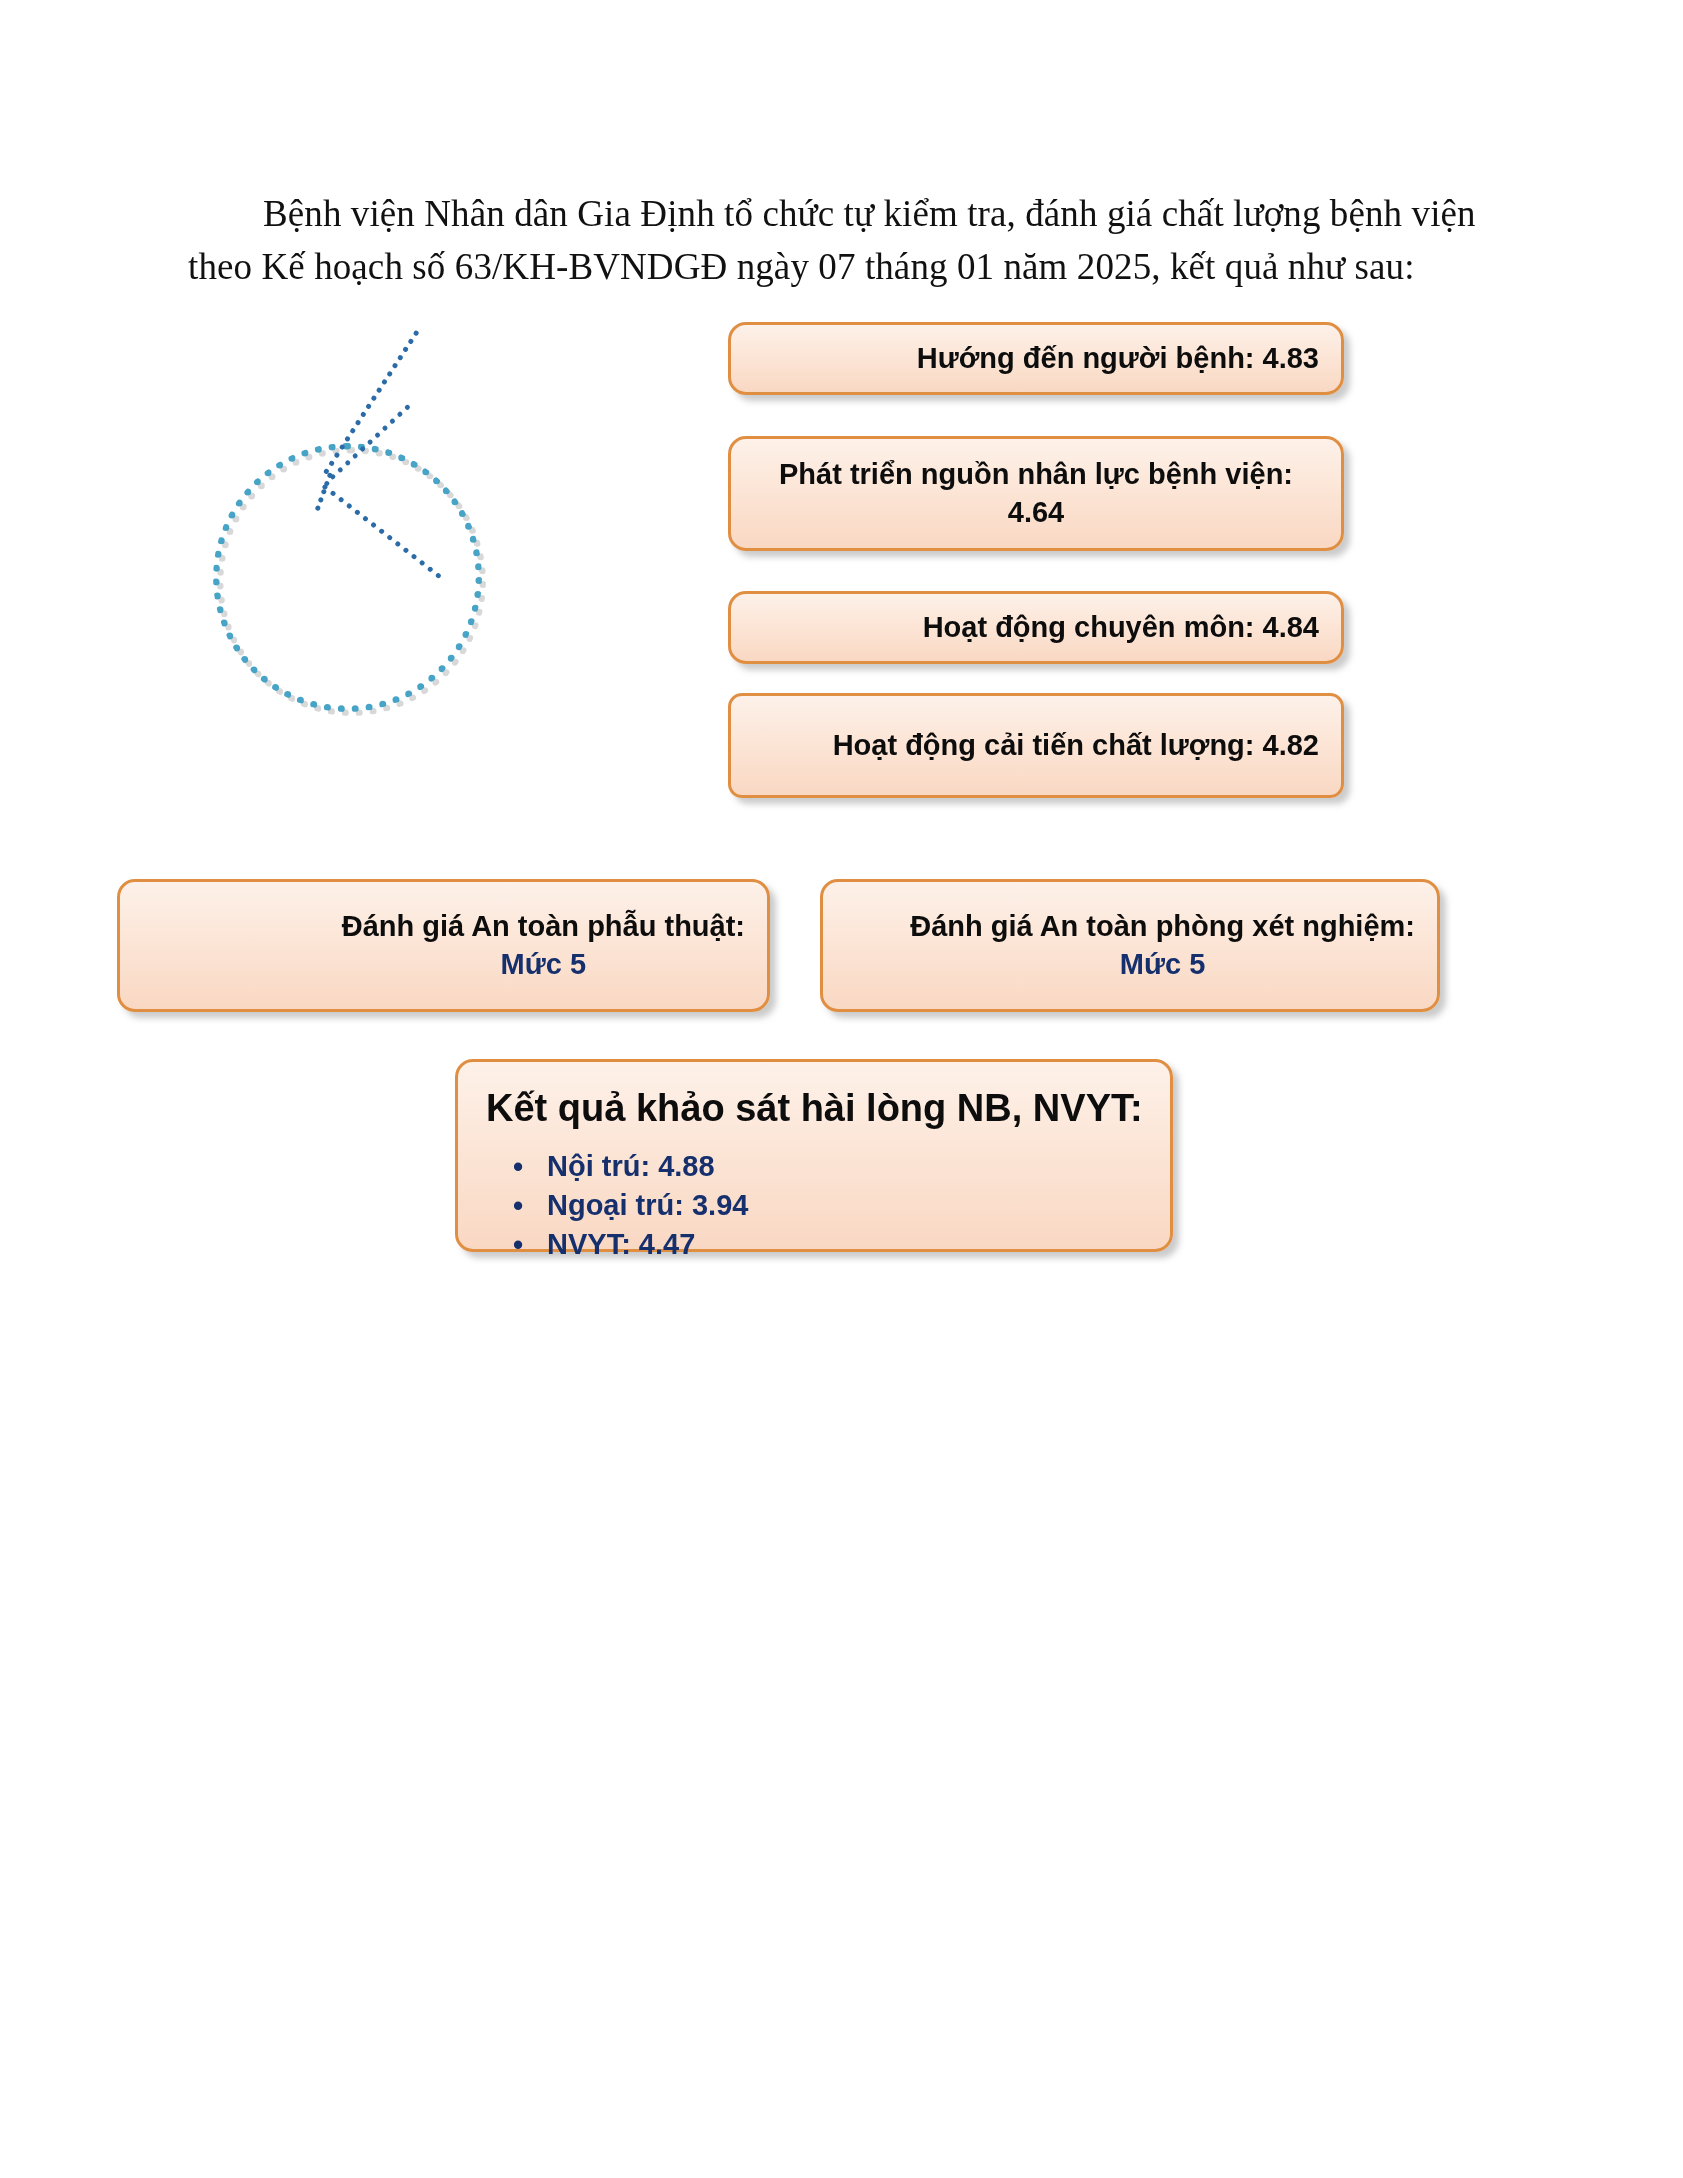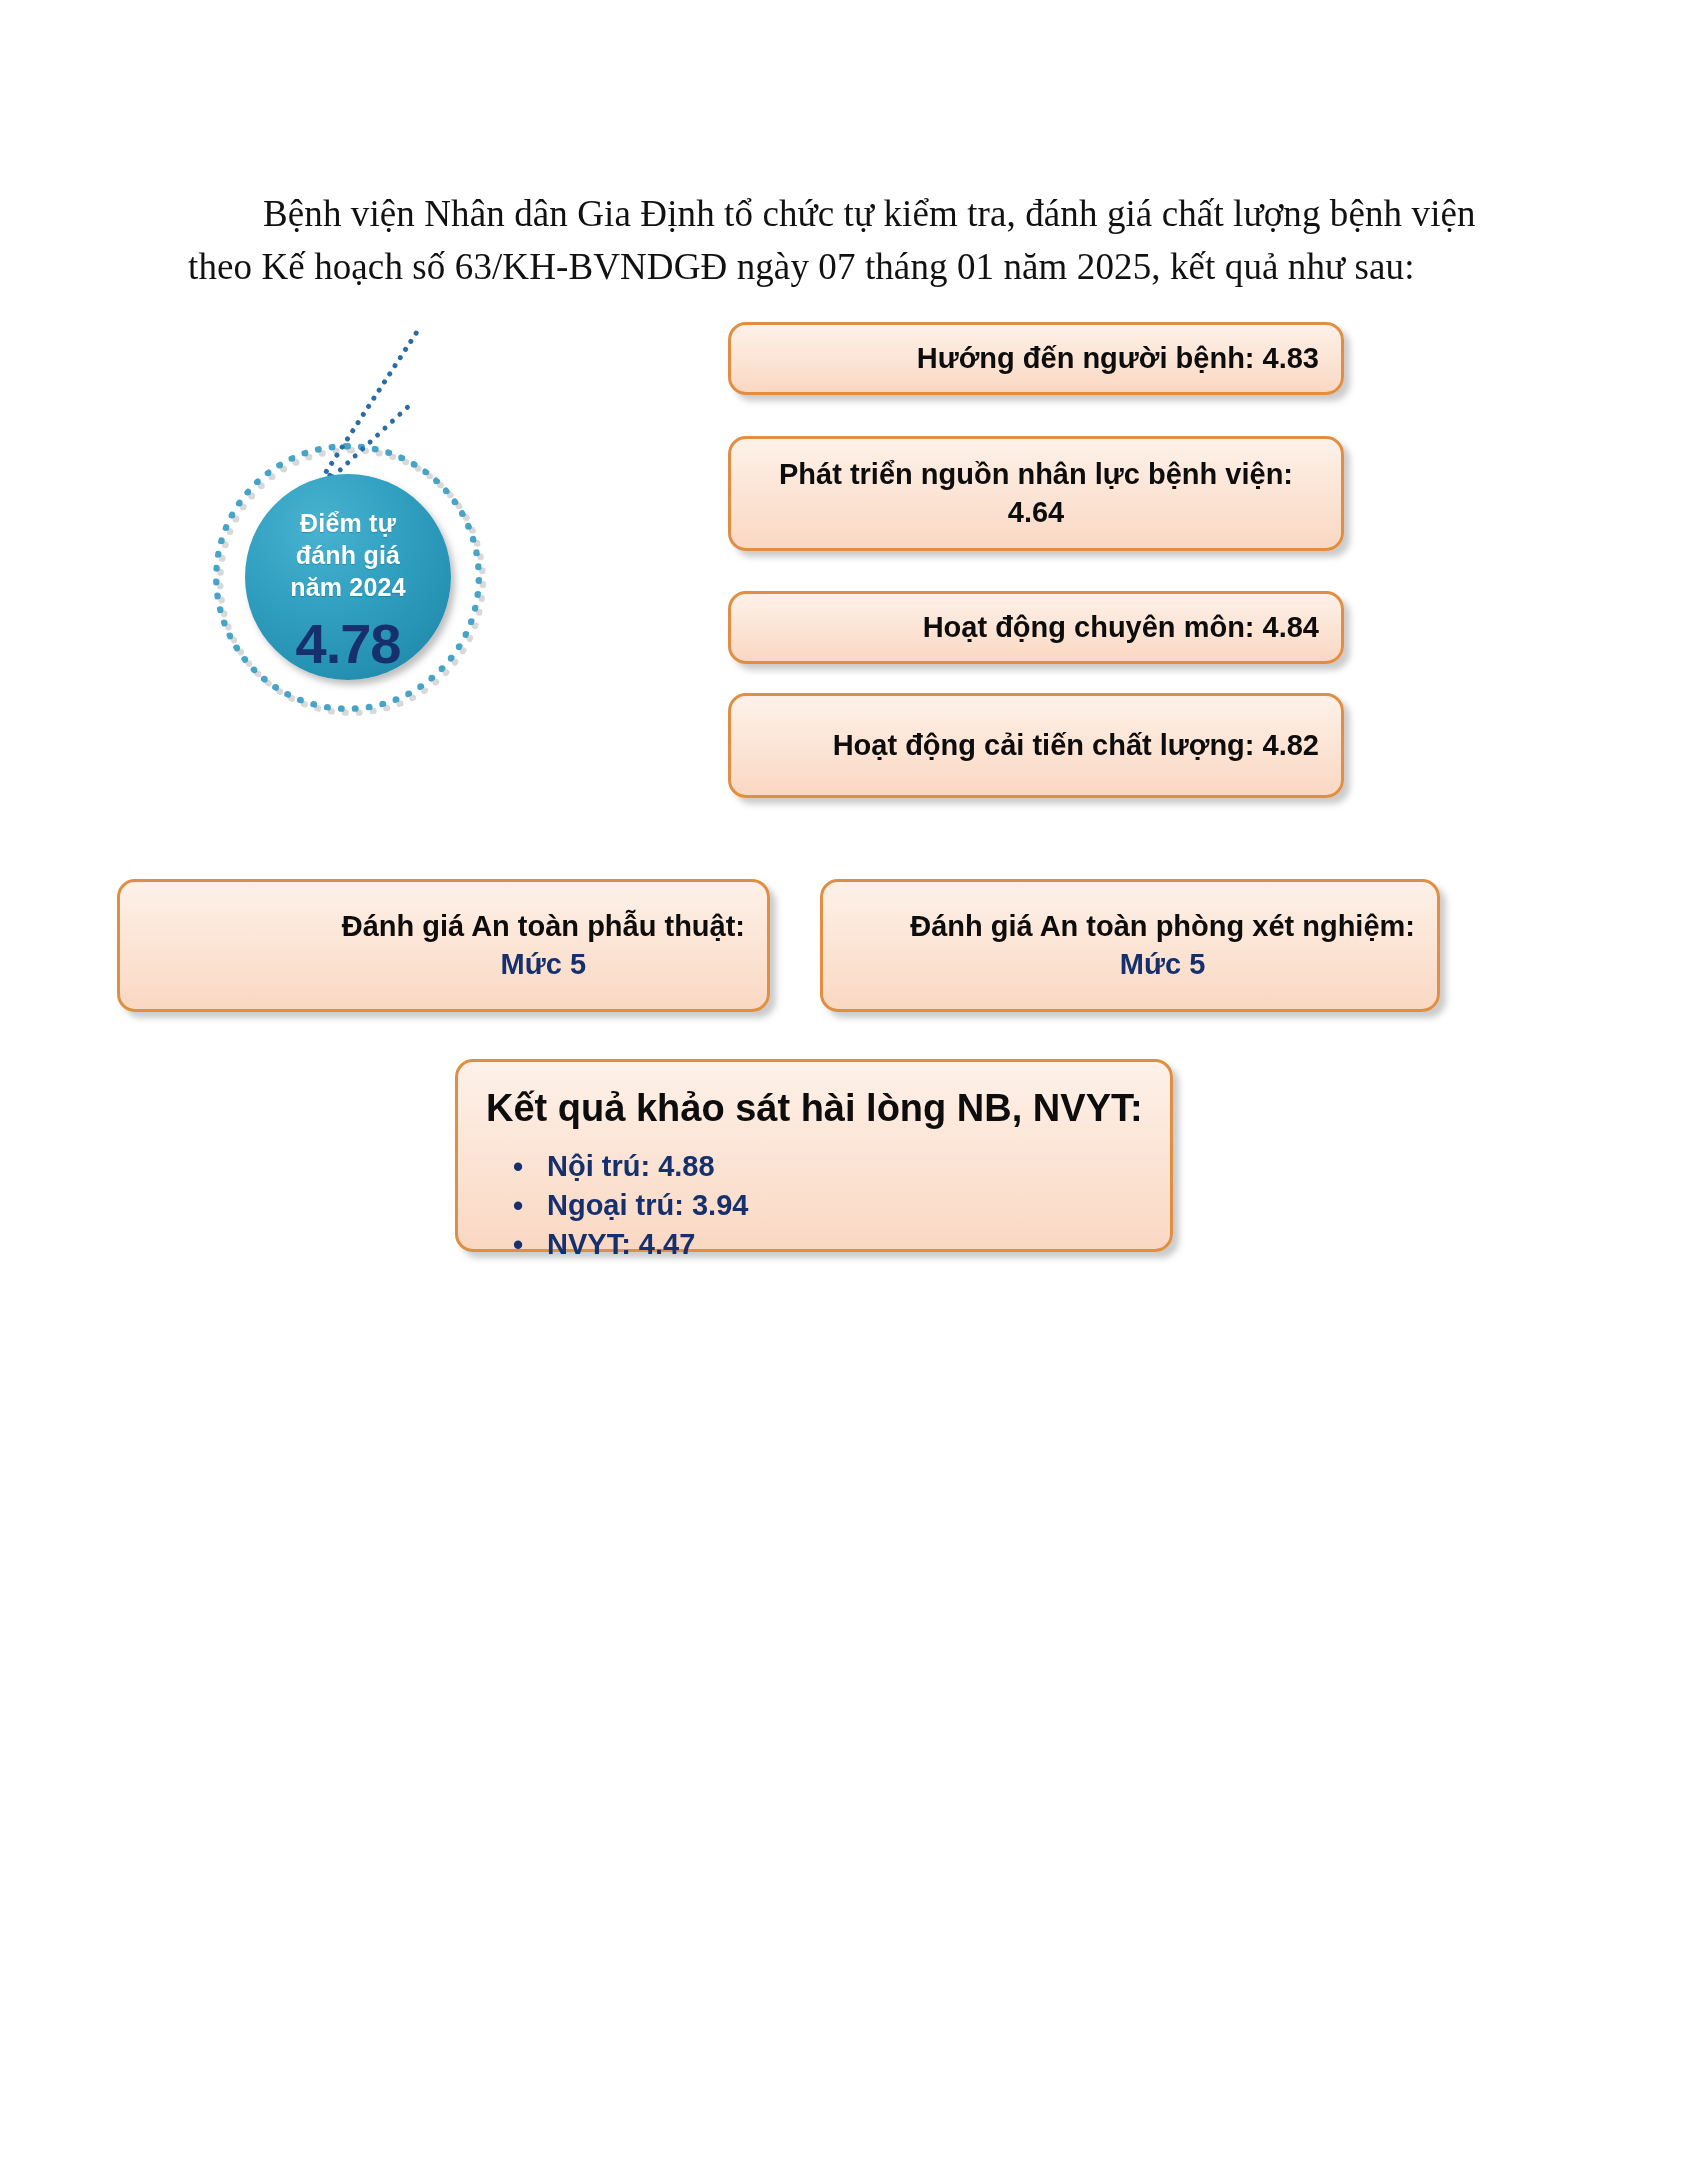--- a/index.html
+++ b/index.html
@@ -122,21 +122,21 @@
     font-size: 29px;
     font-weight: bold;
     line-height: 1.3;
     padding: 6px 22px;
   }
   .box .navy { color: #16306E; display: block; }
 
   .box-b1 { left: 728px; top: 322px;  width: 616px; height: 73px; }
   .box-b2 { left: 728px; top: 436px;  width: 616px; height: 115px; }
   .box-b3 { left: 728px; top: 591px;  width: 616px; height: 73px; }
-  .box-b4 { left: 728px; top: 693px;  width: 616px; height: 105px; }
+  .box-b4 { left: 728px; top: 693px;  width: 616px; height: 105px; border-radius: 14px; }
 
   .box-mid-left  { left: 117px; top: 879px; width: 653px; height: 133px; }
   .box-mid-right { left: 820px; top: 879px; width: 620px; height: 133px; }
 
   .box-bottom {
     left: 455px; top: 1059px; width: 718px; height: 193px;
     align-items: flex-start;
     justify-content: flex-start;
     text-align: left;
     padding: 22px 26px 20px 28px;
@@ -180,28 +180,20 @@
 <div class="circle-wrap">
 
   <div class="dot-ring inner-shade"></div>
   <div class="dot-ring"></div>
 
   <div class="leader l1"></div>
   <div class="leader l2"></div>
   <div class="leader l3"></div>
   <div class="leader l4"></div>
 
-  <div class="ball">
-    <div class="ball-label">
-      <span>Điểm tự</span><br>
-      <span>đánh giá</span><br>
-      <span>năm 2024</span>
-    </div>
-    <div class="ball-score">4.78</div>
-  </div>
 </div>
 
 <div class="box box-b1">
   <span>Hướng đến người bệnh: 4.83</span>
 </div>
 
 <div class="box box-b2">
   <span>Phát triển nguồn nhân lực bệnh viện: 4.64</span>
 </div>
 

